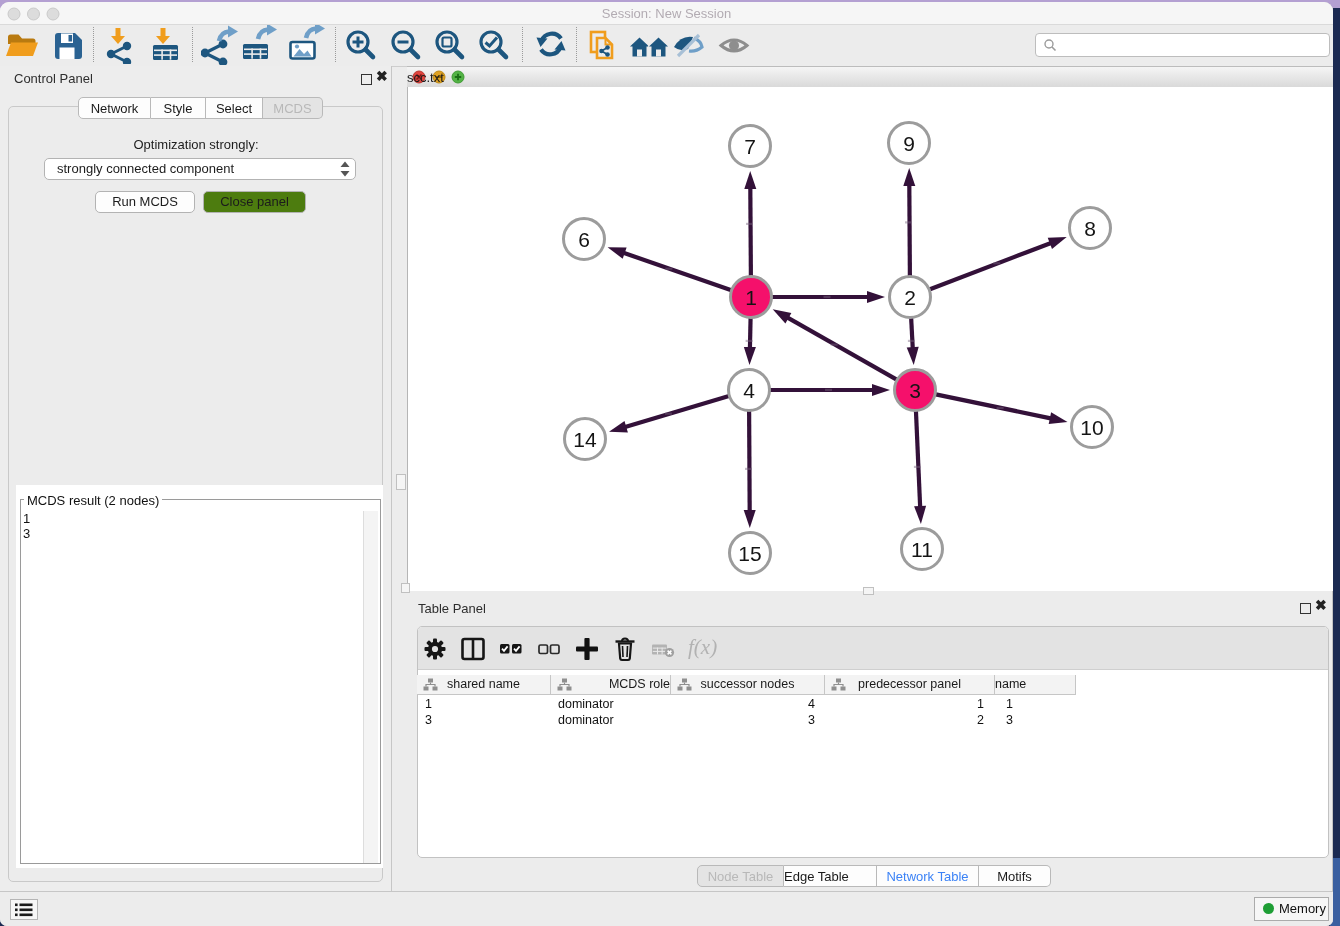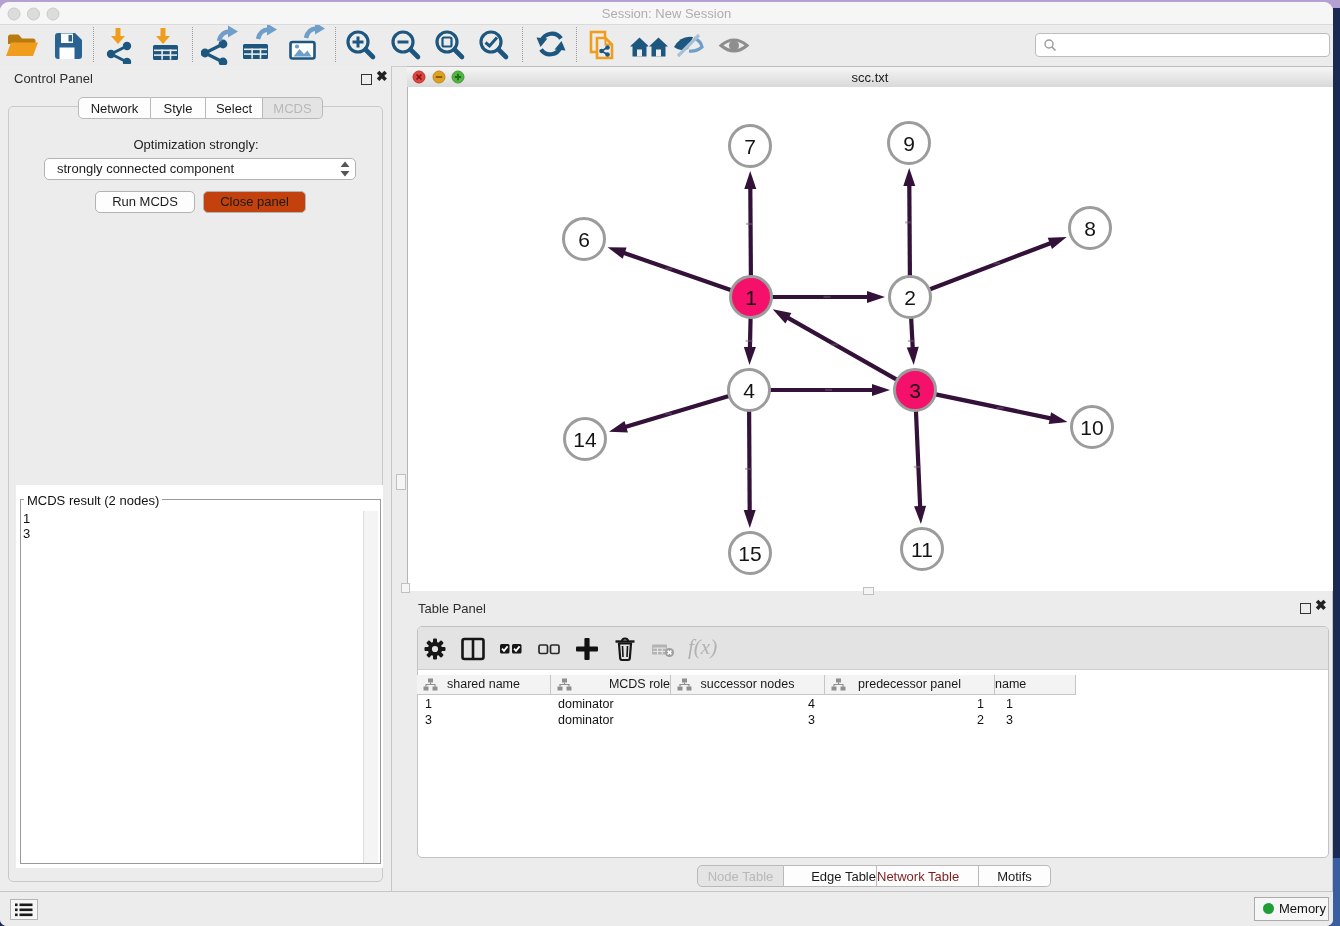--- a/index.html
+++ b/index.html
@@ -149,21 +149,21 @@
     <div style="position:absolute;left:151px;top:95px;width:55px;height:22px;box-sizing:border-box;border:1px solid #b9b9b9;border-left:none;border-radius:0 0 0 0;background:#fdfdfd;color:#1a1a1a;font-size:13px;text-align:center;line-height:21px">Style</div>
     <div style="position:absolute;left:206px;top:95px;width:57px;height:22px;box-sizing:border-box;border:1px solid #b9b9b9;border-left:none;border-radius:0 0 0 0;background:#fdfdfd;color:#1a1a1a;font-size:13px;text-align:center;line-height:21px">Select</div>
     <div style="position:absolute;left:263px;top:95px;width:60px;height:22px;box-sizing:border-box;border:1px solid #b9b9b9;border-left:none;border-radius:0 5px 5px 0;background:#e4e4e4;color:#b8b8b8;font-size:13px;text-align:center;line-height:21px">MCDS</div>
 <div class="abs" style="left:0;top:135px;width:392px;text-align:center;font-size:13px;color:#1c1c1c">Optimization strongly:</div>
 <div class="abs" style="left:44px;top:156px;width:312px;height:22px;box-sizing:border-box;background:#fff;border:1px solid #b3b3b3;border-radius:5px;font-size:13px;color:#1c1c1c;line-height:20px;padding-left:12px">strongly connected component</div>
 <svg class="abs" style="left:338px;top:159px" width="14" height="16" viewBox="0 0 14 16">
       <polygon points="7,0.5 11.5,6 2.5,6" fill="#555"></polygon>
       <polygon points="7,15.5 11.5,10 2.5,10" fill="#555"></polygon>
     </svg>
 <div class="abs" style="left:95px;top:189px;width:100px;height:22px;box-sizing:border-box;background:#fdfdfd;border:1px solid #b3b3b3;border-radius:5px;font-size:13px;color:#1c1c1c;text-align:center;line-height:20px">Run MCDS</div>
-<div class="abs" style="left:203px;top:189px;width:103px;height:22px;box-sizing:border-box;background:#c2410c;border:1px solid #b3b3b3;border-radius:5px;font-size:13px;color:#1c1c1c;text-align:center;line-height:20px">Close panel</div>
+<div class="abs" style="left:203px;top:189px;width:103px;height:22px;box-sizing:border-box;background:#4d7c0f;border:1px solid #b3b3b3;border-radius:5px;font-size:13px;color:#1c1c1c;text-align:center;line-height:20px">Close panel</div>
 
 <div class="abs" style="left:16px;top:483px;width:367px;height:383px;background:#fff"></div>
 <div class="abs" style="left:20px;top:497px;width:359px;height:363px;border:1px solid #9a9a9a"></div>
 <div class="abs" style="left:24px;top:491px;background:#fff;padding:0 3px;font-size:13px;color:#111">MCDS result (2 nodes)</div>
 <div class="abs" style="left:23px;top:509px;font-size:13px;color:#111">1<br>3</div>
 <div class="abs" style="left:363px;top:509px;width:14px;height:352px;background:#f4f4f4;border-left:1px solid #ddd"></div>
 
 <div class="abs" style="left:396px;top:472px;width:8px;height:14px;background:#f5f5f5;border:1px solid #c0c0c0"></div>
 
 <div class="abs" style="left:407px;top:64px;width:926px;height:21px;background:linear-gradient(#f5f5f5,#d8d8d8);border-top:1px solid #bcbcbc;border-bottom:1px solid #a8a8a8"></div>
@@ -172,21 +172,21 @@
       <path d="M7.5 7.5 l5 5 M12.5 7.5 l-5 5" stroke="#7d1512" stroke-width="1.6"></path>
     </svg>
     <svg style="position:absolute;left:428.5px;top:64.5px" width="20" height="20" viewBox="0 0 20 20">
       <circle cx="10" cy="10" r="6" fill="#dfa123" stroke="#bd8a16" stroke-width="1"></circle>
       <line x1="6.8" y1="10" x2="13.2" y2="10" stroke="#8a6206" stroke-width="1.8"></line>
     </svg>
     <svg style="position:absolute;left:448px;top:64.5px" width="20" height="20" viewBox="0 0 20 20">
       <circle cx="10" cy="10" r="6" fill="#53b345" stroke="#3f9a33" stroke-width="1"></circle>
       <path d="M10 6.8 v6.4 M6.8 10 h6.4" stroke="#1a6e14" stroke-width="1.8"></path>
     </svg>
-<div class="abs" style="left:407px;top:68px;width:926px;text-align:center;font-size:13px;color:#1a1a1a">scc.txt</div>
+<div class="abs" style="left:407px;top:68px;width:926px;font-size:13px;color:#1a1a1a">scc.txt</div>
 <div class="abs" style="left:407px;top:85px;width:926px;height:504px;background:#fff;box-shadow:inset 1px 0 0 #b5b5b5">
       <svg width="926" height="504" style="position:absolute;left:0;top:0">
         <line x1="343.9" y1="190" x2="343.3" y2="100" stroke="#331139" stroke-width="4.2"></line>
         <polygon points="343.2,84 349.3,102 337.3,102" fill="#331139"></polygon>
         <rect x="339" y="135.8" width="7" height="2.2" fill="#7a6680" opacity="0.45"></rect>
         <line x1="325.1" y1="203.4" x2="215.7" y2="165.5" stroke="#331139" stroke-width="4.2"></line>
         <polygon points="200.6,160.2 219.6,160.4 215.7,171.8" fill="#331139"></polygon>
         <rect x="258.4" y="180.6" width="7" height="2.2" fill="#7a6680" opacity="0.45"></rect>
         <line x1="364" y1="210" x2="462" y2="210" stroke="#331139" stroke-width="4.2"></line>
         <polygon points="478,210 460,216 460,204" fill="#331139"></polygon>
@@ -336,22 +336,22 @@
     <div style="position:absolute;left:558px;top:695px;width:90px;font-size:12.5px;color:#111;text-align:left">dominator</div>
     <div style="position:absolute;left:700px;top:695px;width:115px;font-size:12.5px;color:#111;text-align:right">4</div>
     <div style="position:absolute;left:860px;top:695px;width:124px;font-size:12.5px;color:#111;text-align:right">1</div>
     <div style="position:absolute;left:1006px;top:695px;width:40px;font-size:12.5px;color:#111;text-align:left">1</div>
     <div style="position:absolute;left:425px;top:711px;width:50px;font-size:12.5px;color:#111;text-align:left">3</div>
     <div style="position:absolute;left:558px;top:711px;width:90px;font-size:12.5px;color:#111;text-align:left">dominator</div>
     <div style="position:absolute;left:700px;top:711px;width:115px;font-size:12.5px;color:#111;text-align:right">3</div>
     <div style="position:absolute;left:860px;top:711px;width:124px;font-size:12.5px;color:#111;text-align:right">2</div>
     <div style="position:absolute;left:1006px;top:711px;width:40px;font-size:12.5px;color:#111;text-align:left">3</div>
 <div style="position:absolute;left:697px;top:863px;width:87px;height:22px;box-sizing:border-box;border:1px solid #b9b9b9;border-radius:5px 0 0 5px;background:#e4e4e4;color:#b8b8b8;font-size:13px;text-align:center;line-height:21px">Node Table</div>
-    <div style="position:absolute;left:784px;top:863px;width:93px;height:22px;box-sizing:border-box;border:1px solid #b9b9b9;border-left:none;border-radius:0 0 0 0;background:#fdfdfd;color:#1a1a1a;font-size:13px;text-align:right;line-height:21px">Edge Table</div>
-    <div style="position:absolute;left:877px;top:863px;width:102px;height:22px;box-sizing:border-box;border:1px solid #b9b9b9;border-left:none;border-radius:0 0 0 0;background:#fdfdfd;color:#7f1d1d;font-size:13px;line-height:21px">Network Table</div>
+    <div style="position:absolute;left:784px;top:863px;width:93px;height:22px;box-sizing:border-box;border:1px solid #b9b9b9;border-left:none;border-radius:0 0 0 0;background:#fdfdfd;color:#1a1a1a;font-size:13px;text-align:left;line-height:21px">Edge Table</div>
+    <div style="position:absolute;left:877px;top:863px;width:102px;height:22px;box-sizing:border-box;border:1px solid #b9b9b9;border-left:none;border-radius:0 0 0 0;background:#fdfdfd;color:#3b82f6;font-size:13px;text-align:center;line-height:21px">Network Table</div>
     <div style="position:absolute;left:979px;top:863px;width:72px;height:22px;box-sizing:border-box;border:1px solid #b9b9b9;border-left:none;border-radius:0 5px 5px 0;background:#fdfdfd;color:#1a1a1a;font-size:13px;text-align:center;line-height:21px">Motifs</div>
 
 <div class="abs" style="left:0;top:889px;width:1333px;height:35px;background:#ececec;border-top:1px solid #c6c6c6"></div>
 <div class="abs" style="left:10px;top:897px;width:28px;height:21px;box-sizing:border-box;background:#f6f6f6;border:1px solid #b5b5b5"></div>
 <svg class="abs" style="left:15px;top:901px" width="18" height="14" viewBox="0 0 18 14">
       <g fill="#1a1a1a">
         <rect x="0" y="0.5" width="2.6" height="2.6"></rect>
         <rect x="0" y="5.5" width="2.6" height="2.6"></rect>
         <rect x="0" y="10.5" width="2.6" height="2.6"></rect>
         <rect x="4.5" y="0.5" width="13" height="2.6"></rect>

